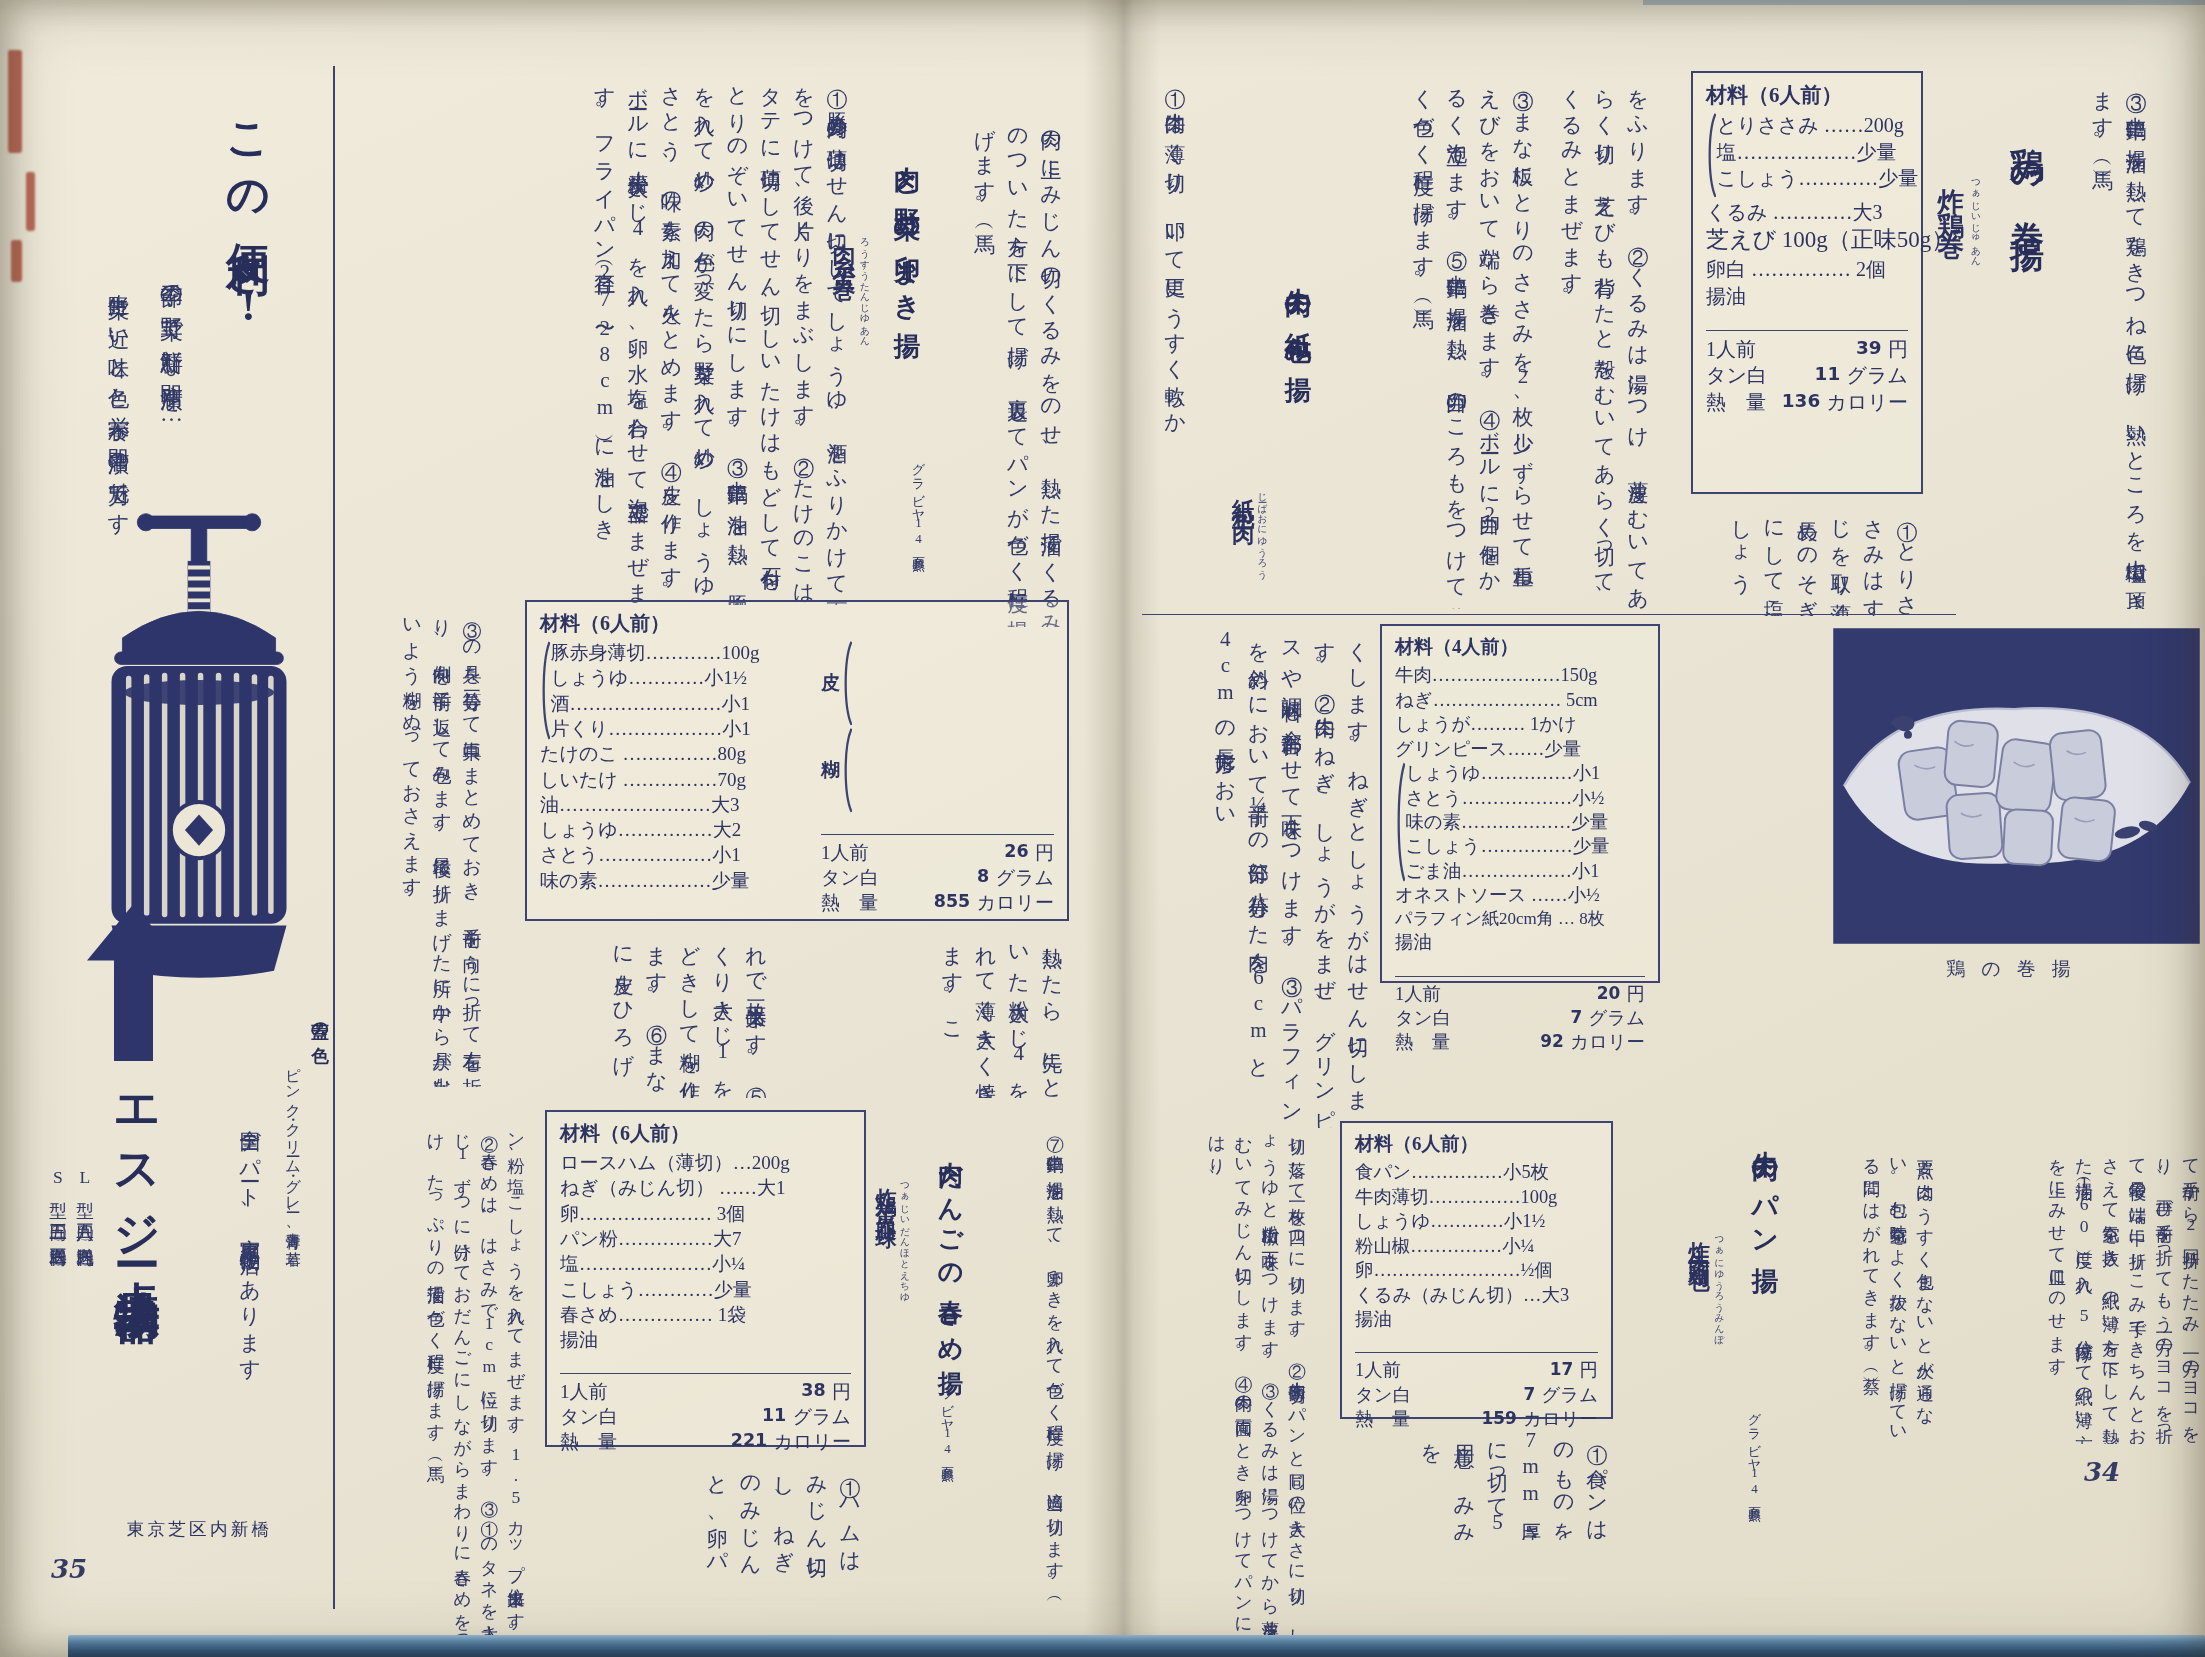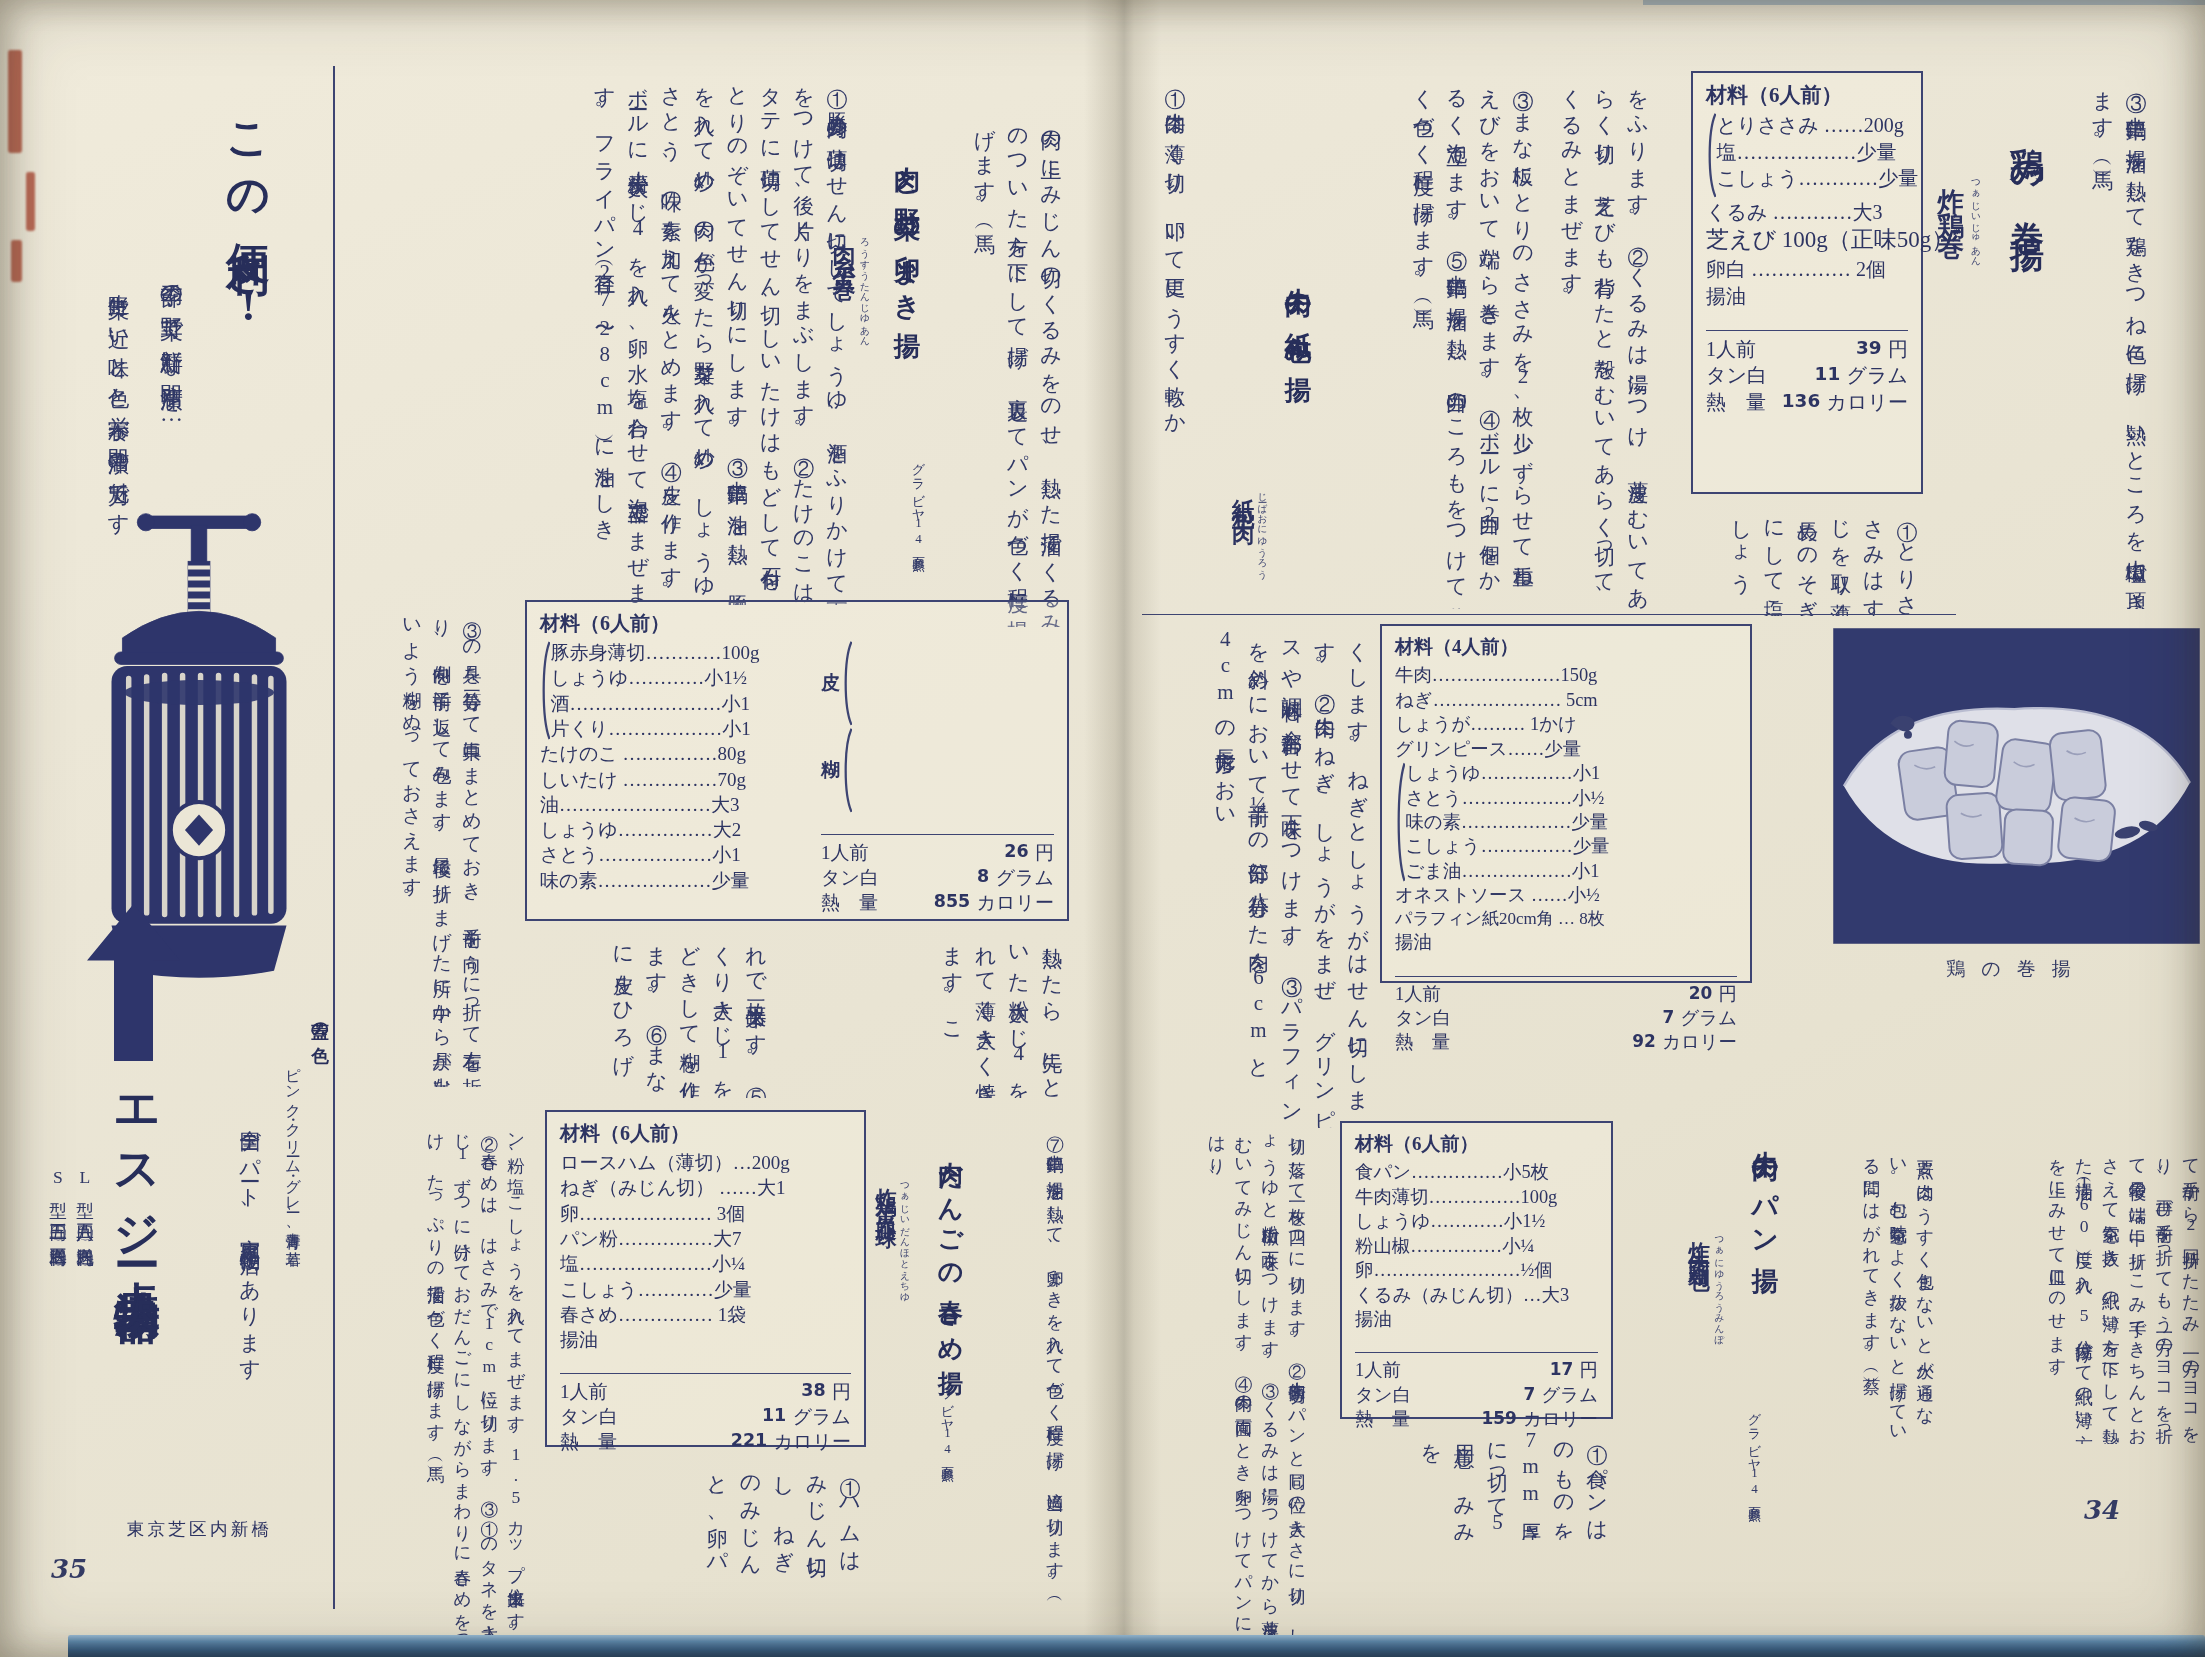--- a/index.html
+++ b/index.html
@@ -305,21 +305,21 @@
       <div class="tj" style="font-size:26.5px;letter-spacing:4.8px;height:240px;">牛肉の紙包み揚</div>
       <div class="tc" style="left:1.6px;top:215px;font-size:22.4px;letter-spacing:8px;height:144px;">紙包牛肉</div>
       <div class="tf furi" style="left:30.5px;top:220px;height:136px;">じーばおにゆうろう</div>
     </div>
     <div class="v f26" style="left:1145px;top:72px;width:46px;height:537px;">①牛肉は薄く切り、叩いて更にうすく軟らか</div>
 
     <div style="position:absolute;left:1142px;top:614px;width:814px;border-top:1.6px solid #3d4472;"></div>
 
     <div class="v f26" style="left:1145px;top:627px;width:229px;height:501px;">くします。ねぎとしょうがはせん切にします。②牛肉にねぎ、しょうがをまぜ、グリンピースや調味料も全部合わせて下味をつけます。③パラフィン紙を斜めにおいて手前¼の部分に八等分した肉を6cmと4cmの長方形におい</div>
 
-    <div class="ibox" style="left:1380px;top:624px;width:372px;height:359px;font-size:18.4px;">
+    <div class="ibox" style="left:1380px;top:624px;width:280px;height:359px;font-size:18.4px;">
       <div class="ihdr" style="font-size:19px;">材料（4人前）</div>
       <div class="irow">牛肉…………………150g</div>
       <div class="irow">ねぎ………………… 5cm</div>
       <div class="irow">しょうが……… 1かけ</div>
       <div class="irow">グリンピース……少量</div>
       <div class="grp">
         <span class="paren">
             <svg viewBox="0 0 12 100" preserveAspectRatio="none">
               <path d="M11 2 C2 22 2 78 11 98" fill="none" stroke="#3d4472" stroke-width="2.6"></path>
             </svg>
@@ -426,20 +426,20 @@
             <span class="nval">
               <span class="nnum">159</span>
               <span>カロリー</span>
             </span>
           </div>
       </div>
     </div>
     <div class="v f26" style="left:1340px;top:1428px;width:273px;height:112px;">①食パンは小型のものを7mm厚さに切って5枚用意し、みみを</div>
     <div class="v f22" style="left:1142px;top:1124px;width:168px;height:521px;">切り落して一枚を四つに切ります。②牛肉薄切もパンと同じ位の大きさに切り、しょうゆと粉山椒で下味をつけます。③くるみは湯につけてから薄皮をむいてみじん切にします。④牛肉の両面にとき卵をつけてパンにはり、</div>
 
-    <div class="pagenum" style="left:2084px;top:1495px;">34</div>
+    <div class="pagenum" style="left:2084px;top:1457px;">34</div>
   </div>
 
   <div class="gutter"></div>
   <div class="bottom-strip"></div>
   <div class="edge-shade"></div>
 </div>
 
 
 </body></html>

